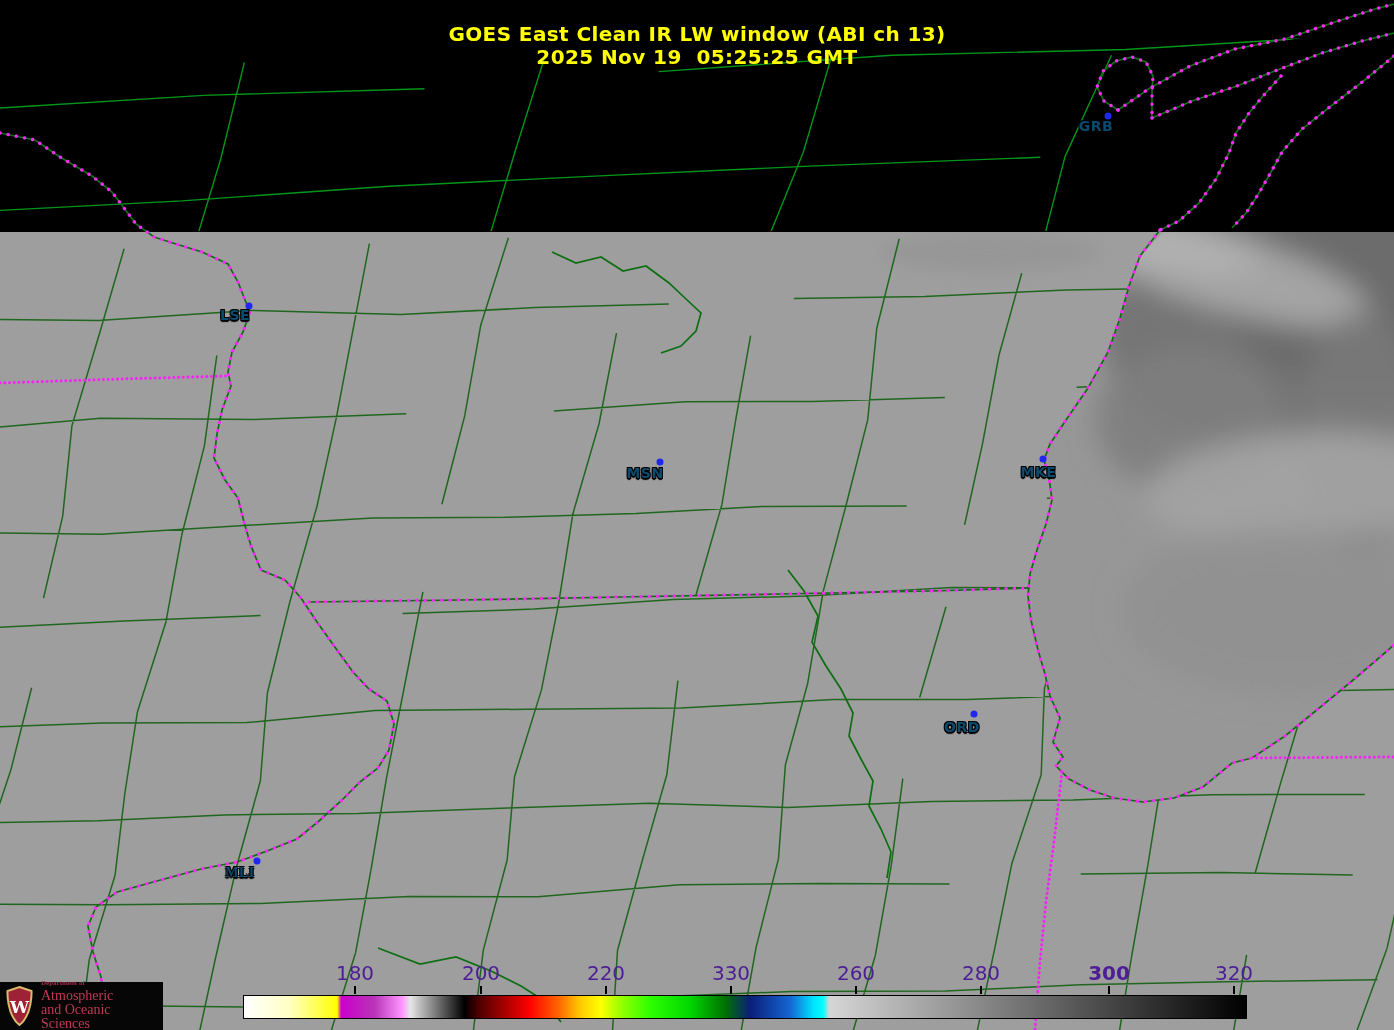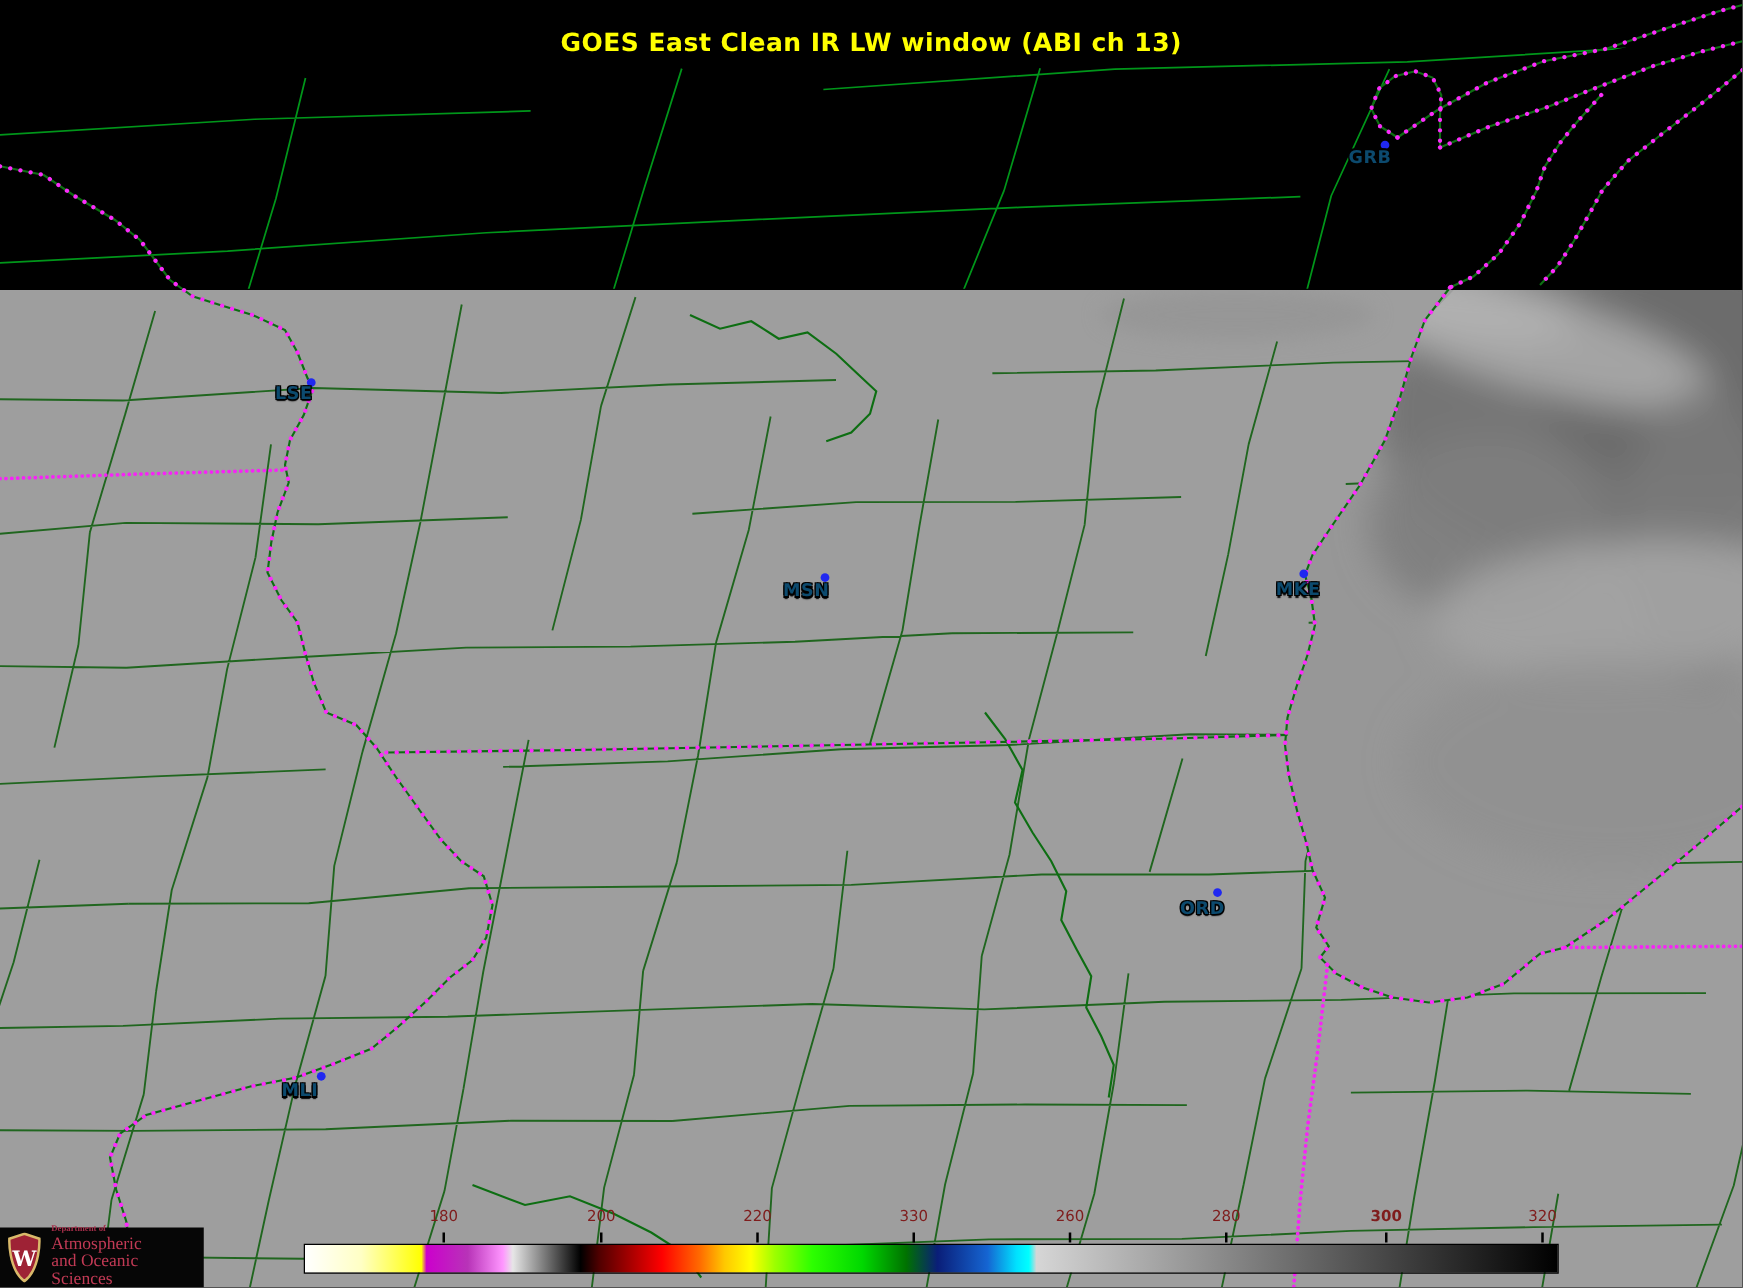--- a/index.html
+++ b/index.html
@@ -11,21 +11,21 @@
               font-size:20px;letter-spacing:.4px;white-space:pre;}
   .title-line.t1{top:22px;}
   .title-line.t2{top:45px;}
   .station{position:absolute;left:0;top:0;}
   .station-dot{position:absolute;width:7px;height:7px;border-radius:50%;background:#2028f0;
                transform:translate(-50%,-50%);}
   .station-label{position:absolute;transform:translate(-50%,-50%);font-size:14px;font-weight:bold;
                  color:#0c4a6e;letter-spacing:.5px;
                  text-shadow:-1px -1px 0 #000,1px -1px 0 #000,-1px 1px 0 #000,1px 1px 0 #000,0 2px 1px #000;}
   .cbar{position:absolute;border:1px solid #000;box-sizing:border-box;}
-  .tick-label{position:absolute;transform:translate(-50%,-50%);font-size:12px;color:#7f1d1d;}
+  .tick-label{position:absolute;transform:translate(-50%,-50%);font-size:20px;color:#4c1d95;}
   .tick-mark{position:absolute;width:2px;height:8px;background:#000;}
   .logo{position:absolute;left:0;top:982px;width:163px;height:48px;background:#060606;
         display:flex;align-items:center;}
   .logo-crest{margin-left:6px;flex:0 0 auto;}
   .logo-text{margin-left:8px;color:#c23a55;font-family:"Liberation Serif",serif;line-height:1.03;}
   .logo-dept{font-size:7px;font-weight:bold;color:#a52e4a;margin-bottom:1px;}
   .logo-name{font-size:14px;}
 </style>
 </head>
 <body>
@@ -97,20 +97,21 @@
           <path d="M1062,772L1054,842L1046,902L1040,962L1035,1030" stroke="#f722f7" stroke-width="3" stroke-dasharray="0.1 4.6" stroke-linecap="round"></path>
           <path d="M1118,110L1150,88L1190,66L1235,49L1285,39L1335,22L1375,9L1394,4" stroke="#fb2cfb" stroke-width="3.4" stroke-dasharray="0.1 8.2" stroke-linecap="round"></path>
           <path d="M1152,118L1192,101L1237,86L1280,69L1322,53L1362,41L1394,33" stroke="#fb2cfb" stroke-width="3.4" stroke-dasharray="0.1 8.2" stroke-linecap="round"></path>
           <path d="M1281,76L1263,96L1249,113L1236,133L1229,153L1216,179L1199,203L1179,221L1160,230" stroke="#fb2cfb" stroke-width="3.4" stroke-dasharray="0.1 8.2" stroke-linecap="round"></path>
           <path d="M1394,56L1361,83L1331,106L1302,129L1282,152L1271,172L1259,193L1246,213L1232,228" stroke="#fb2cfb" stroke-width="3.4" stroke-dasharray="0.1 8.2" stroke-linecap="round"></path>
           <path d="M1118,110L1104,101L1097,87L1103,71L1116,61L1132,57L1146,62L1153,76L1152,92L1152,118" stroke="#fb2cfb" stroke-width="3.4" stroke-dasharray="0.1 8.2" stroke-linecap="round"></path>
         </g>
       </svg></div>
 
   <div class="title-line t1">GOES East Clean IR LW window (ABI ch 13)</div>
+  <div class="title-line t2">2025 Nov 19  05:25:25 GMT</div>
 
   <div id="stations">
       <div class="station">
         <div class="station-dot" style="left: 1108px; top: 116px;"></div>
         <div class="station-label" style="left: 1096px; top: 126px;">GRB</div>
       </div>
       <div class="station">
         <div class="station-dot" style="left: 249px; top: 306px;"></div>
         <div class="station-label" style="left: 235px; top: 315px;">LSE</div>
       </div>
@@ -121,21 +122,21 @@
       <div class="station">
         <div class="station-dot" style="left: 1043px; top: 459px;"></div>
         <div class="station-label" style="left: 1028px; top: 472px; padding-left: 21px;">MKE</div>
       </div>
       <div class="station">
         <div class="station-dot" style="left: 974px; top: 714px;"></div>
         <div class="station-label" style="left: 962px; top: 727px; text-align: center;">ORD</div>
       </div>
       <div class="station">
         <div class="station-dot" style="left: 257px; top: 861px;"></div>
-        <div class="station-label" style="left: 240px; top: 873px;">MLI</div>
+        <div class="station-label" style="left: 240px; top: 873px; font-family: Liberation Serif, serif;">MLI</div>
       </div>
     </div>
 
   <div id="colorbar-area">
     <div class="cbar" id="cbar" style="left: 243px; top: 995px; width: 1004px; height: 24px; background: linear-gradient(to right, rgb(255, 255, 255) 0%, rgb(255, 255, 196) 4.5%, rgb(255, 255, 0) 9.3%, rgb(204, 0, 204) 9.7%, rgb(184, 51, 184) 13%, rgb(255, 150, 255) 15.8%, rgb(230, 230, 230) 16.6%, rgb(85, 85, 85) 20%, rgb(0, 0, 0) 22%, rgb(80, 0, 0) 23.5%, rgb(255, 0, 0) 28.5%, rgb(255, 106, 0) 31.5%, rgb(255, 200, 0) 33.5%, rgb(255, 255, 0) 35.6%, rgb(157, 255, 0) 37.5%, rgb(45, 255, 0) 40.5%, rgb(0, 216, 0) 44.5%, rgb(0, 114, 0) 48%, rgb(10, 30, 120) 50.5%, rgb(21, 101, 210) 54.5%, rgb(0, 225, 255) 56.8%, rgb(0, 255, 255) 57.8%, rgb(214, 214, 214) 58.4%, rgb(0, 0, 0) 100%);"></div>
   <div class="tick-label" style="left: 355px; top: 973px;">180</div>
       <div class="tick-mark" style="left: 354px; top: 986px;"></div>
       <div class="tick-label" style="left: 481px; top: 973px;">200</div>
       <div class="tick-mark" style="left: 480px; top: 986px;"></div>
       <div class="tick-label" style="left: 606px; top: 973px;">220</div>

